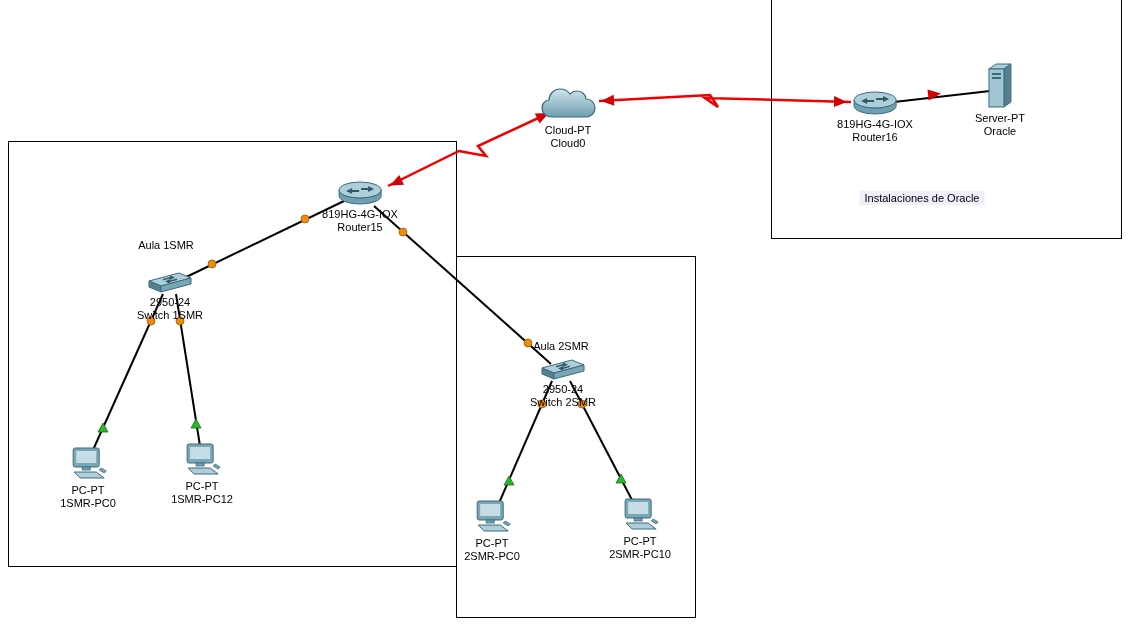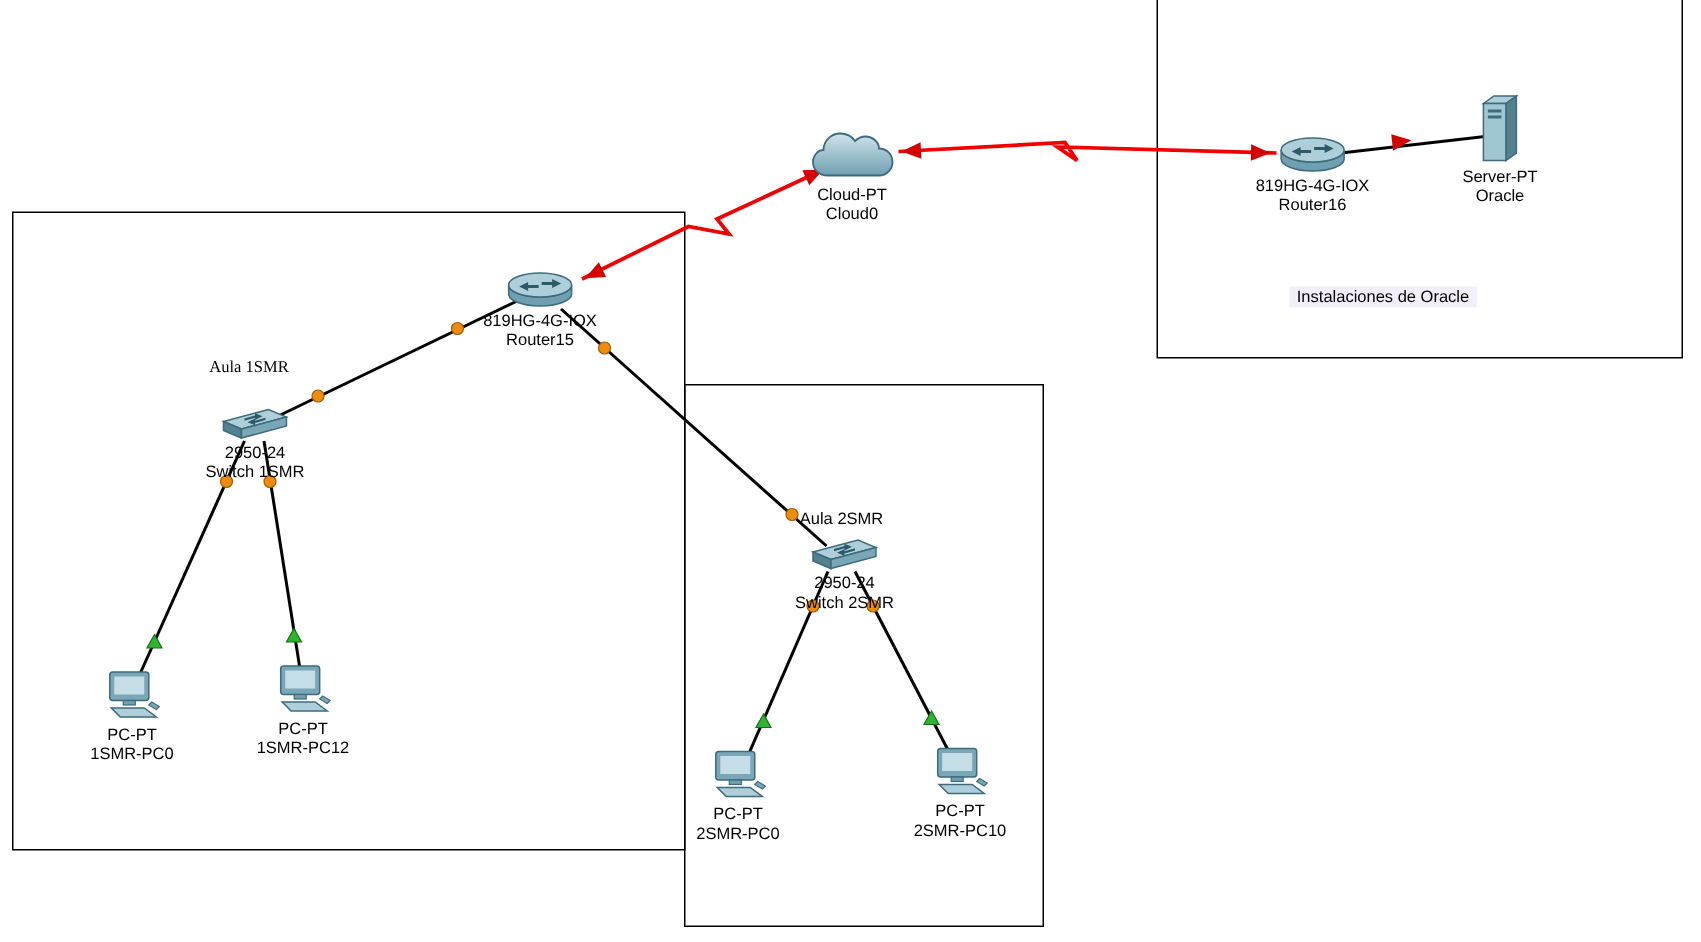--- a/index.html
+++ b/index.html
@@ -53,21 +53,21 @@
 </style>
 </head>
 <body>
 
 <div id="canvas">
 
   <div class="region" style="left:8px; top:141px; width:447px; height:424px;"></div>
   <div class="region" style="left:456px; top:256px; width:238px; height:360px;"></div>
   <div class="region" style="left:771px; top:-10px; width:349px; height:247px;"></div>
 
-  <div class="region-label" style="left:166px; top:239px;font-family:Liberation Serif, serif;">Aula 1SMR</div>
+  <div class="region-label" style="left:166px; top:239px;">Aula 1SMR</div>
   <div class="region-label" style="left:561px; top:340px;">Aula 2SMR</div>
   <div class="region-label tinted" style="left:922px; top:191px;">Instalaciones de Oracle</div>
 
   <svg id="linklayer" width="1134" height="628" viewBox="0 0 1134 628">
 
     <line x1="344" y1="201" x2="180" y2="280" stroke="#000000" stroke-width="2"></line>
     <line x1="374" y1="206" x2="551" y2="364" stroke="#000000" stroke-width="2"></line>
     <line x1="163" y1="294" x2="93" y2="450" stroke="#000000" stroke-width="2"></line>
     <line x1="176" y1="294" x2="200" y2="446" stroke="#000000" stroke-width="2"></line>
     <line x1="552" y1="381" x2="499" y2="503" stroke="#000000" stroke-width="2"></line>

